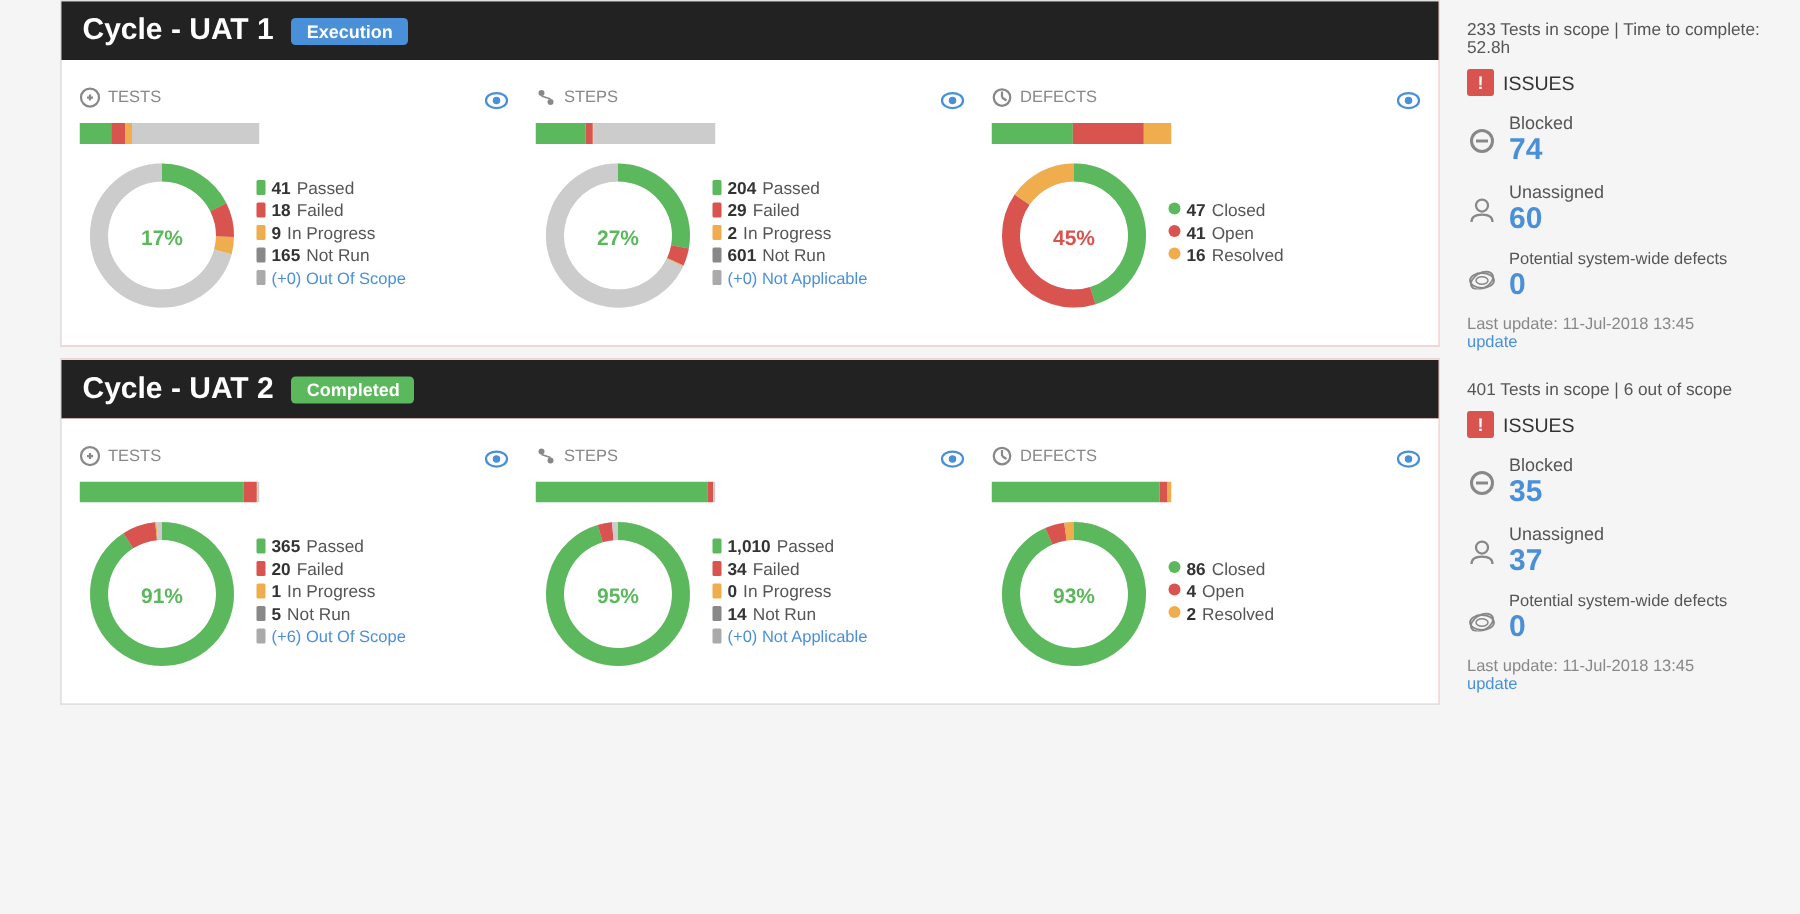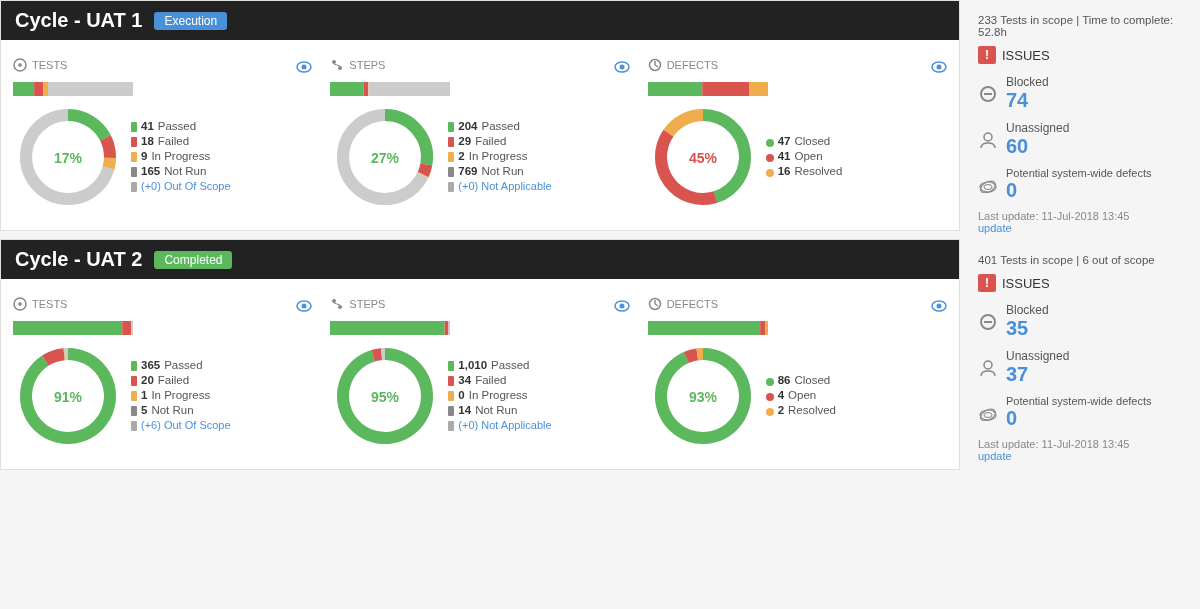--- a/index.html
+++ b/index.html
@@ -3,36 +3,36 @@
   <meta charset="utf-8">
   <style>
     * { box-sizing: border-box; margin: 0; padding: 0; }
     body { font-family: Arial, sans-serif; font-size: 13px; background: #f5f5f5; color: #333; width: 1200px; min-height: 609px; }
 
     .main-container { display: flex; width: 1200px; }
     .left-panel { flex: 1; padding: 0; }
     .right-panel { width: 240px; padding: 10px; background: #f5f5f5; }
 
     
-    .cycle-block { background: #fca5a5; margin-bottom: 8px; border: 1px solid #e0e0e0; }
+    .cycle-block { background: #fca5a5; margin-bottom: 8px; border: 1px solid #e0e0e0; margin-left: 40px; }
     .cycle-header { background: #222; color: #fff; padding: 8px 14px; display: flex; align-items: center; gap: 12px; }
     .cycle-title { font-size: 20px; font-weight: bold; }
-    .badge { padding: 2px 10px; border-radius: 3px; font-size: 12px; font-weight: normal; }
+    .badge { padding: 2px 10px; border-radius: 3px; font-size: 12px; font-weight: bold; }
     .badge-execution { background: #4a90d9; color: #fff; }
     .badge-completed { background: #5cb85c; color: #fff; }
 
     .metrics-row { display: flex; padding: 10px 6px; gap: 6px; background: #fff; }
     .metric-block { flex: 1; padding: 8px 6px; }
     .metric-title { display: flex; align-items: center; gap: 5px; font-size: 11px; color: #888; text-transform: uppercase; margin-bottom: 6px; }
 
     
     .donut-legend-row { display: flex; align-items: center; gap: 8px; }
     .donut-container { position: relative; width: 110px; height: 110px; flex-shrink: 0; }
     .legend { flex: 1; font-size: 11.5px; }
-    .legend-item { display: flex; align-items: flex-end; gap: 4px; margin-bottom: 3px; }
+    .legend-item { display: flex; align-items: flex-start; gap: 4px; margin-bottom: 3px; }
     .legend-dot { width: 8px; height: 8px; border-radius: 50%; flex-shrink: 0; }
     .legend-bar { width: 6px; height: 10px; border-radius: 1px; flex-shrink: 0; }
     .legend-count { font-weight: bold; }
     .legend-label { color: #555; }
     .legend-link { color: #4a90d9; font-size: 11px; }
 
     
     .issues-panel { background: #f5f5f5; margin-bottom: 10px; }
     .issues-header { display: flex; align-items: center; gap: 6px; padding: 6px 8px; background: #f5f5f5; }
     .issues-icon { width: 18px; height: 18px; background: #d9534f; color: #fff; display: flex; align-items: center; justify-content: center; font-weight: bold; font-size: 12px; border-radius: 2px; flex-shrink: 0; }
@@ -167,21 +167,21 @@
         <span class="legend-count">29</span>
         <span class="legend-label"> Failed</span>
       </div>
                 <div class="legend-item">
         <div class="legend-bar" style="background:#f0ad4e"></div>
         <span class="legend-count">2</span>
         <span class="legend-label"> In Progress</span>
       </div>
                 <div class="legend-item">
         <div class="legend-bar" style="background:#888"></div>
-        <span class="legend-count">769</span>
+        <span class="legend-count">601</span>
         <span class="legend-label"> Not Run</span>
       </div>
                 <div class="legend-item">
         <div class="legend-bar" style="background:#aaa"></div>
         <span class="legend-link">(+0) Not Applicable</span>
       </div>
               </div>
     </div>
   </div>
       <div class="metric-block">

